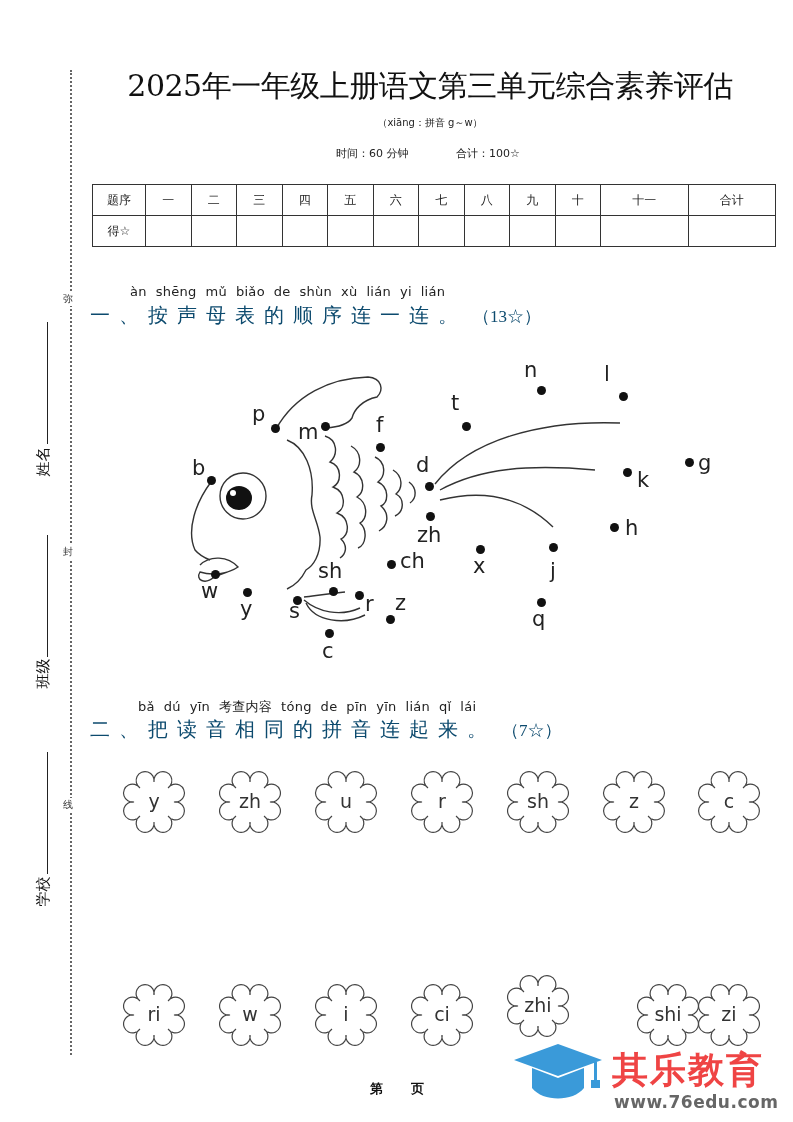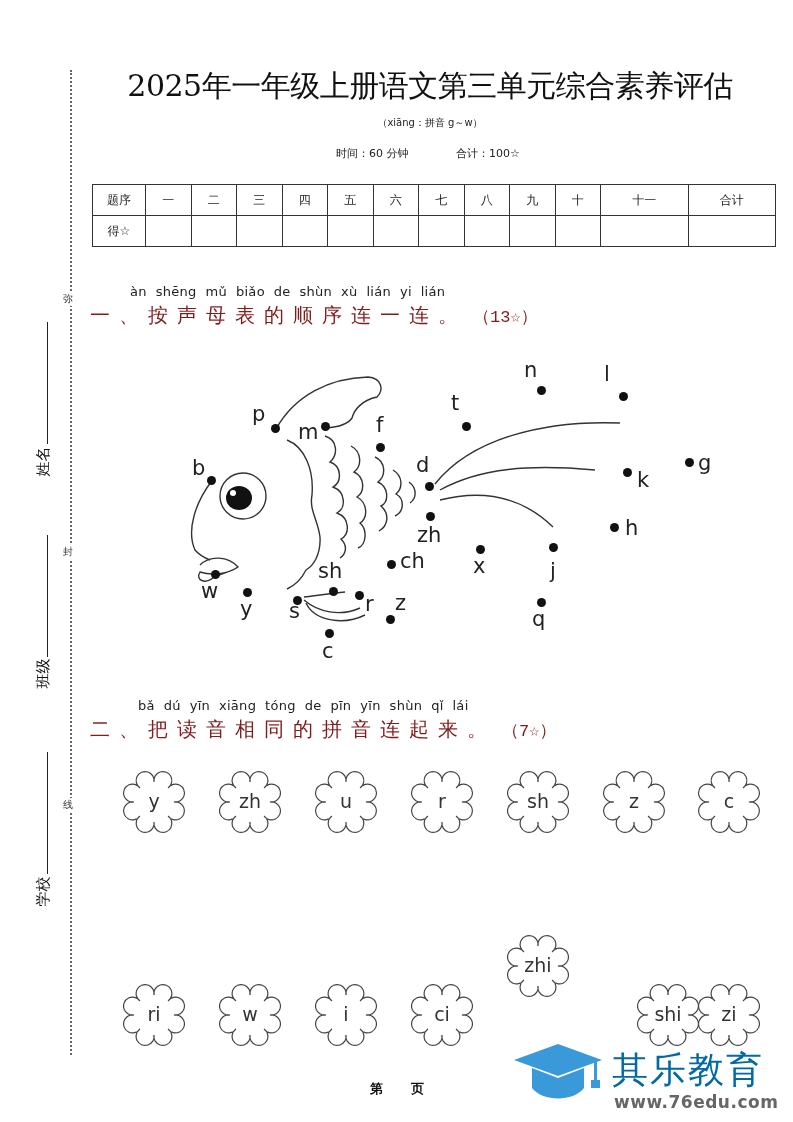--- a/index.html
+++ b/index.html
@@ -15,33 +15,33 @@
   .title { position:absolute; left:100px; top:66px; width:660px; text-align:center;
            font-family:"DejaVu Serif", serif; font-weight:normal; font-size:30px; letter-spacing:-0.5px; color:#111; }
   .subtitle { position:absolute; left:100px; top:116px; width:660px; text-align:center; font-size:10px; color:#222; }
   .meta { position:absolute; top:146px; font-size:11px; color:#222; }
   
   table.score { position:absolute; left:92px; top:184px; width:684px; border-collapse:collapse; }
   table.score td { border:1px solid #333; height:30px; text-align:center; font-size:12px; color:#222; padding:0; }
   table.score td.first { width:52px; }
   
   .pinyin { position:absolute; font-size:13px; color:#222; letter-spacing:0.3px; white-space:pre; }
-  .heading { position:absolute; font-size:20px; color:#7f1d1d; letter-spacing:9px; white-space:pre; font-family:Liberation Mono, monospace; }
+  .heading { position:absolute; font-size:20px; color:#0c4a6e; letter-spacing:9px; white-space:pre; font-family:Liberation Serif, serif; }
   .heading .pts { letter-spacing:0; font-size:17px; margin-left:6px; }
   
   .dot { position:absolute; width:9px; height:9px; border-radius:50%; background:#111; }
   .dlabel { position:absolute; font-size:21px; color:#222; line-height:1; }
   svg.fish { position:absolute; left:0; top:0; }
   
   .flower { position:absolute; width:64px; height:64px; }
   .flower svg { position:absolute; left:0; top:0; }
   .flower span { position:absolute; left:0; top:0; width:64px; height:64px; line-height:62px; text-align:center; font-size:19px; color:#333; }
   
   .footer { position:absolute; top:1080px; font-size:13px; color:#111; font-weight:bold; }
-  .brand { position:absolute; left:612px; top:1046px; font-size:36px; font-weight:normal; color:#0369a1; letter-spacing:2px; }
+  .brand { position:absolute; left:612px; top:1046px; font-size:36px; font-weight:bold; color:#ef4444; letter-spacing:2px; }
   .brand-url { position:absolute; left:614px; top:1092px; font-size:17px; font-weight:bold; color:#666; letter-spacing:0.5px; }
 </style>
 </head>
 <body>
 
 <div class="dotline"></div>
 <div class="margin-mark" style="top:292px;">弥</div>
 <div class="margin-mark" style="top:545px;">封</div>
 <div class="margin-mark" style="top:798px;">线</div>
 
@@ -162,21 +162,21 @@
 <div class="dlabel" style="left:395px; top:593px;">z</div>
 <div class="dot" style="left:325px; top:629px;"></div>
 <div class="dlabel" style="left:322px; top:641px;">c</div>
 <div class="dot" style="left:293px; top:596px;"></div>
 <div class="dlabel" style="left:289px; top:601px;">s</div>
 <div class="dot" style="left:243px; top:588px;"></div>
 <div class="dlabel" style="left:240px; top:599px;">y</div>
 <div class="dot" style="left:211px; top:570px;"></div>
 <div class="dlabel" style="left:201px; top:581px;">w</div>
 
-<div class="pinyin" style="left:138px; top:698px;">bǎ  dú  yīn  xiāng  tóng  de  pīn  yīn  shùn  qǐ  lái</div>
+<div class="pinyin" style="left:138px; top:698px;">bǎ  dú  yīn  考查内容  tóng  de  pīn  yīn  lián  qǐ  lái</div>
 <div class="heading" style="left:90px; top:716px;"><span>二、把读音相同的拼音连起来。</span><span class="pts">（7☆）</span></div>
 
 <div id="flowers-top">
     <div class="flower" style="left: 122px; top: 770px;">
       <svg width="64" height="64" viewBox="0 0 64 64">
         <path d="M32.0 12.0 A9 9 0 1 1 46.1 17.9 A9 9 0 1 1 52.0 32.0 A9 9 0 1 1 46.1 46.1 A9 9 0 1 1 32.0 52.0 A9 9 0 1 1 17.9 46.1 A9 9 0 1 1 12.0 32.0 A9 9 0 1 1 17.9 17.9 A9 9 0 1 1 32.0 12.0 Z" fill="none" stroke="#444" stroke-width="1.2"></path>
       </svg>
       <span>y</span>
     </div>
     <div class="flower" style="left: 218px; top: 770px;">
@@ -234,21 +234,21 @@
         <path d="M32.0 12.0 A9 9 0 1 1 46.1 17.9 A9 9 0 1 1 52.0 32.0 A9 9 0 1 1 46.1 46.1 A9 9 0 1 1 32.0 52.0 A9 9 0 1 1 17.9 46.1 A9 9 0 1 1 12.0 32.0 A9 9 0 1 1 17.9 17.9 A9 9 0 1 1 32.0 12.0 Z" fill="none" stroke="#444" stroke-width="1.2"></path>
       </svg>
       <span>i</span>
     </div>
     <div class="flower" style="left: 410px; top: 983px;">
       <svg width="64" height="64" viewBox="0 0 64 64">
         <path d="M32.0 12.0 A9 9 0 1 1 46.1 17.9 A9 9 0 1 1 52.0 32.0 A9 9 0 1 1 46.1 46.1 A9 9 0 1 1 32.0 52.0 A9 9 0 1 1 17.9 46.1 A9 9 0 1 1 12.0 32.0 A9 9 0 1 1 17.9 17.9 A9 9 0 1 1 32.0 12.0 Z" fill="none" stroke="#444" stroke-width="1.2"></path>
       </svg>
       <span>ci</span>
     </div>
-    <div class="flower" style="left: 506px; top: 934px;">
+    <div class="flower" style="left: 506px; top: 974px;">
       <svg width="64" height="64" viewBox="0 0 64 64">
         <path d="M32.0 12.0 A9 9 0 1 1 46.1 17.9 A9 9 0 1 1 52.0 32.0 A9 9 0 1 1 46.1 46.1 A9 9 0 1 1 32.0 52.0 A9 9 0 1 1 17.9 46.1 A9 9 0 1 1 12.0 32.0 A9 9 0 1 1 17.9 17.9 A9 9 0 1 1 32.0 12.0 Z" fill="none" stroke="#444" stroke-width="1.2"></path>
       </svg>
       <span>zhi</span>
     </div>
     <div class="flower" style="left: 636px; top: 983px;">
       <svg width="64" height="64" viewBox="0 0 64 64">
         <path d="M32.0 12.0 A9 9 0 1 1 46.1 17.9 A9 9 0 1 1 52.0 32.0 A9 9 0 1 1 46.1 46.1 A9 9 0 1 1 32.0 52.0 A9 9 0 1 1 17.9 46.1 A9 9 0 1 1 12.0 32.0 A9 9 0 1 1 17.9 17.9 A9 9 0 1 1 32.0 12.0 Z" fill="none" stroke="#444" stroke-width="1.2"></path>
       </svg>
       <span>shi</span>

